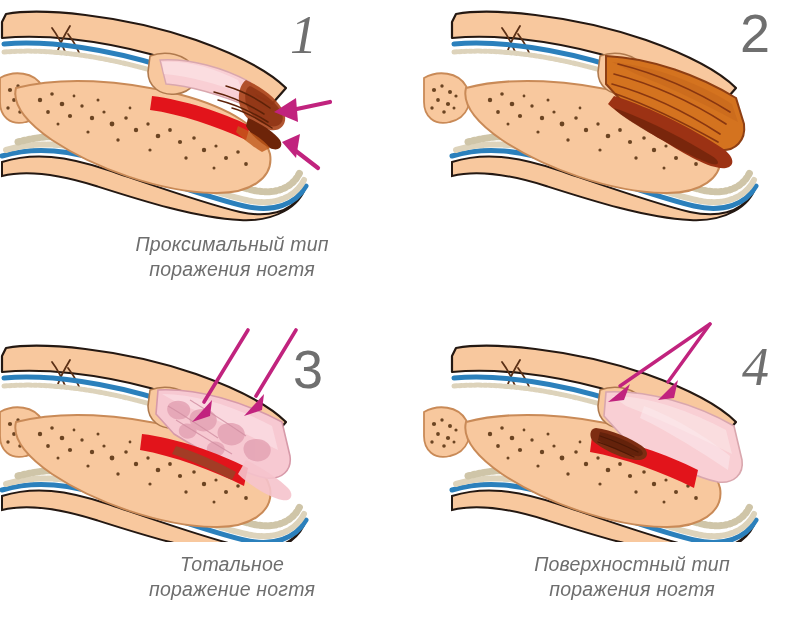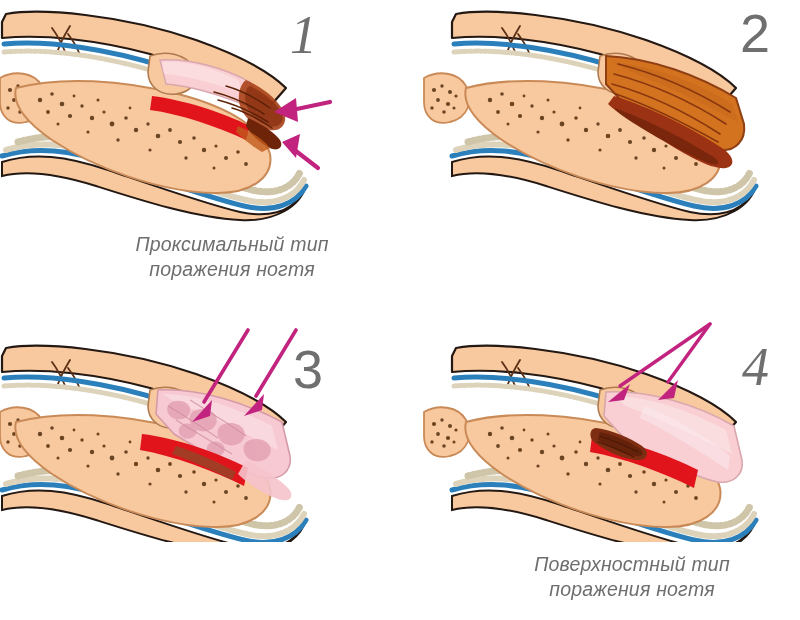--- a/index.html
+++ b/index.html
@@ -367,20 +367,22 @@
           <line x1="248" y1="20" x2="204" y2="92" stroke="#c1237e" stroke-width="3.6" stroke-linecap="round"></line>
           <polygon points="192,112 212,90 210,106" fill="#c1237e"></polygon>
         </g>
         <g>
           <line x1="296" y1="20" x2="256" y2="86" stroke="#c1237e" stroke-width="3.6" stroke-linecap="round"></line>
           <polygon points="244,106 264,84 262,100" fill="#c1237e"></polygon>
         </g>
       </svg>
     </div>
     <div class="num upright">3</div>
+    <div class="caption">Тотальное
+поражение ногтя</div>
   </div>
 
   <div class="panel p4">
     <div class="fig">
       <svg viewBox="0 0 400 232" xmlns="http://www.w3.org/2000/svg">
         <defs>
           <clipPath id="c4bone">
               <path d="M64 112 C110 100 170 102 226 116 C280 130 312 152 318 176 C322 200 300 216 264 216 C210 216 146 192 104 164 C78 146 62 128 64 112 Z"></path>
             </clipPath>
           <clipPath id="c4bone2">

